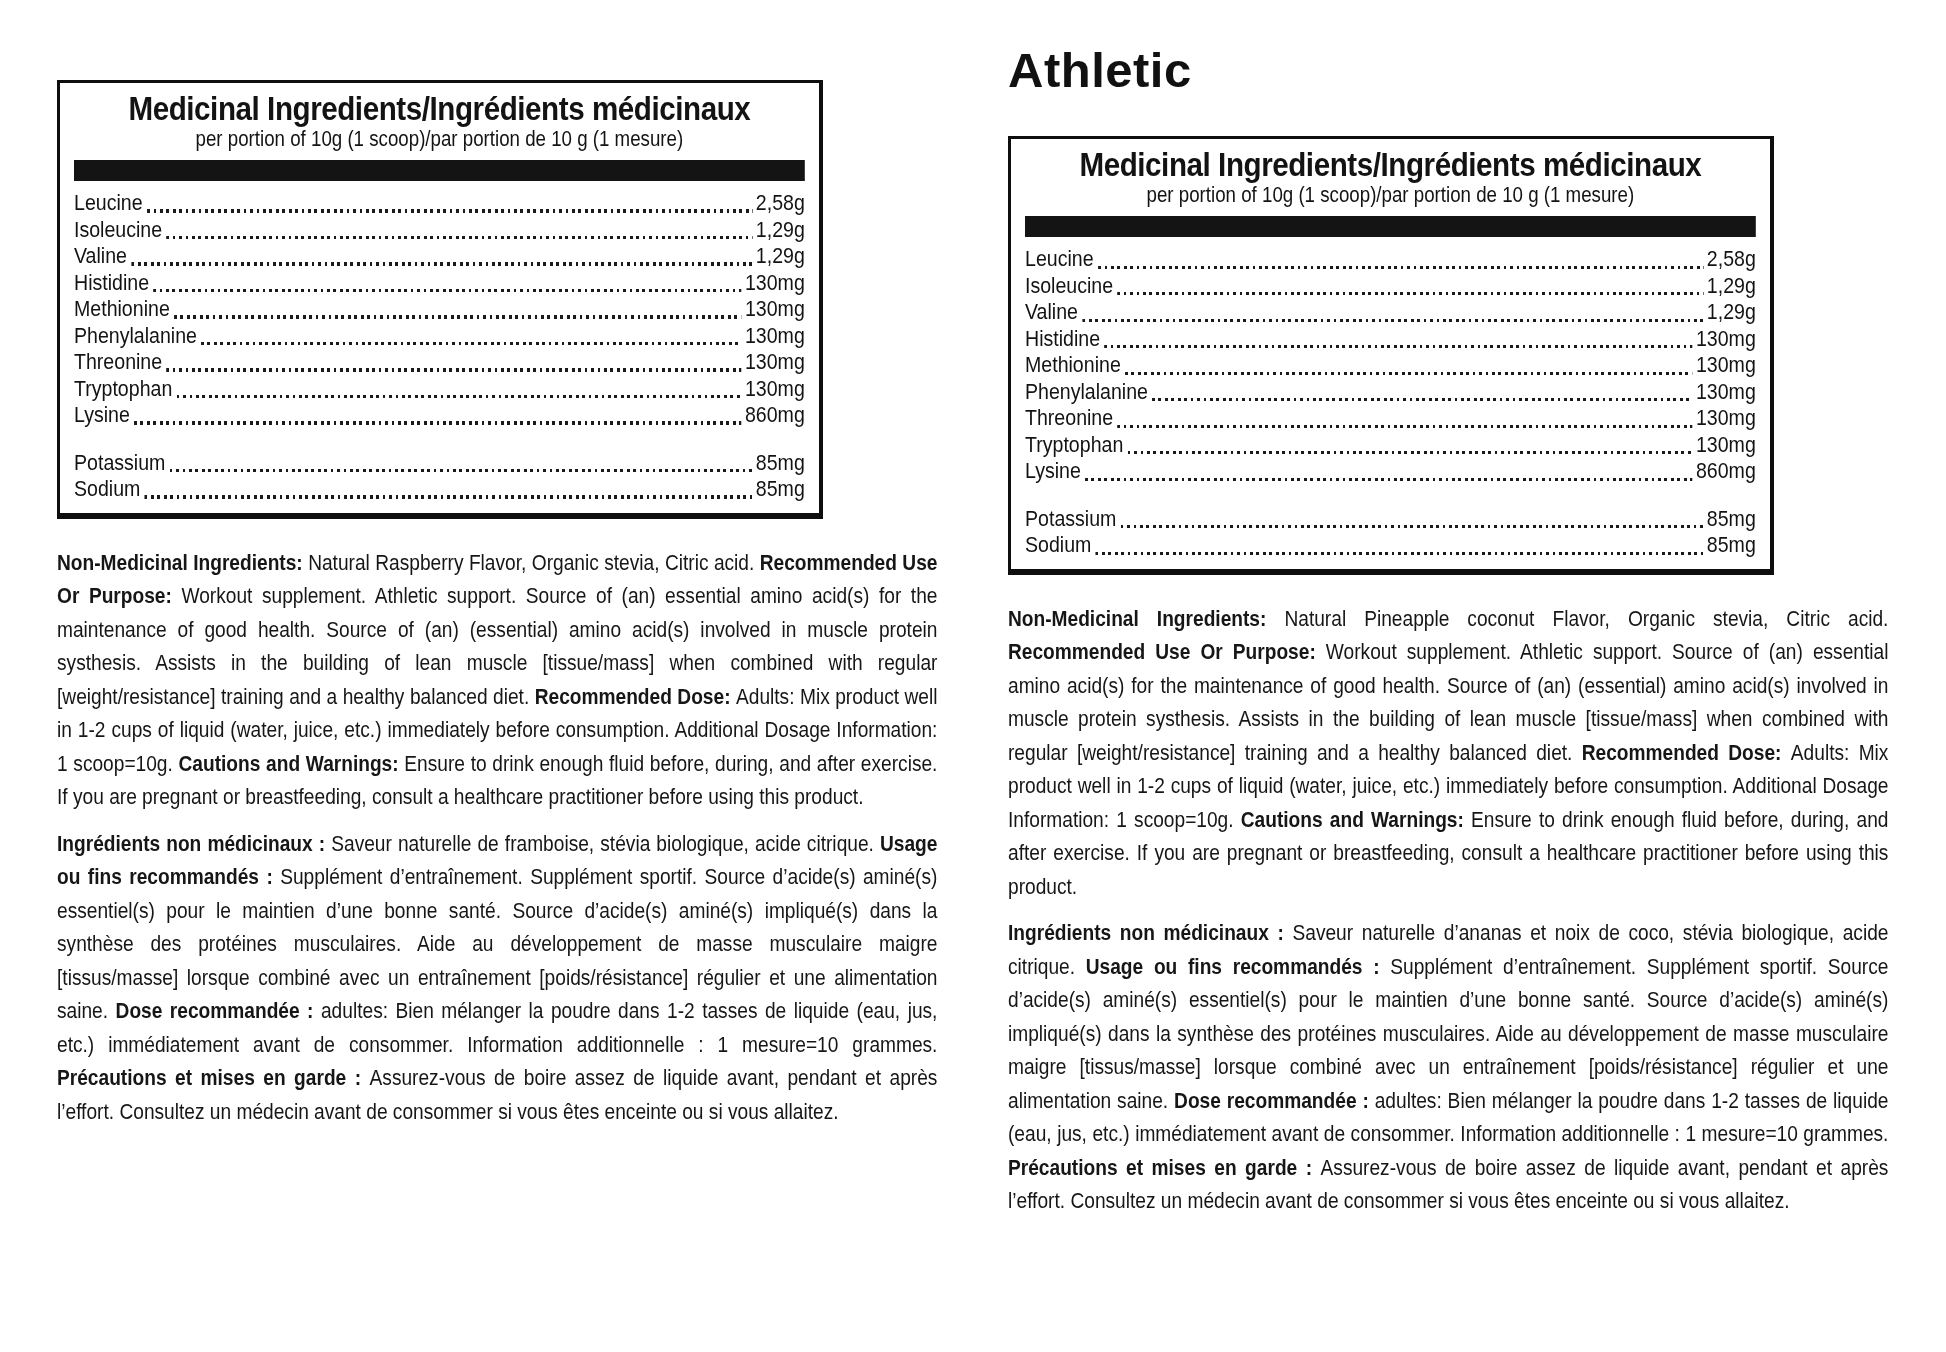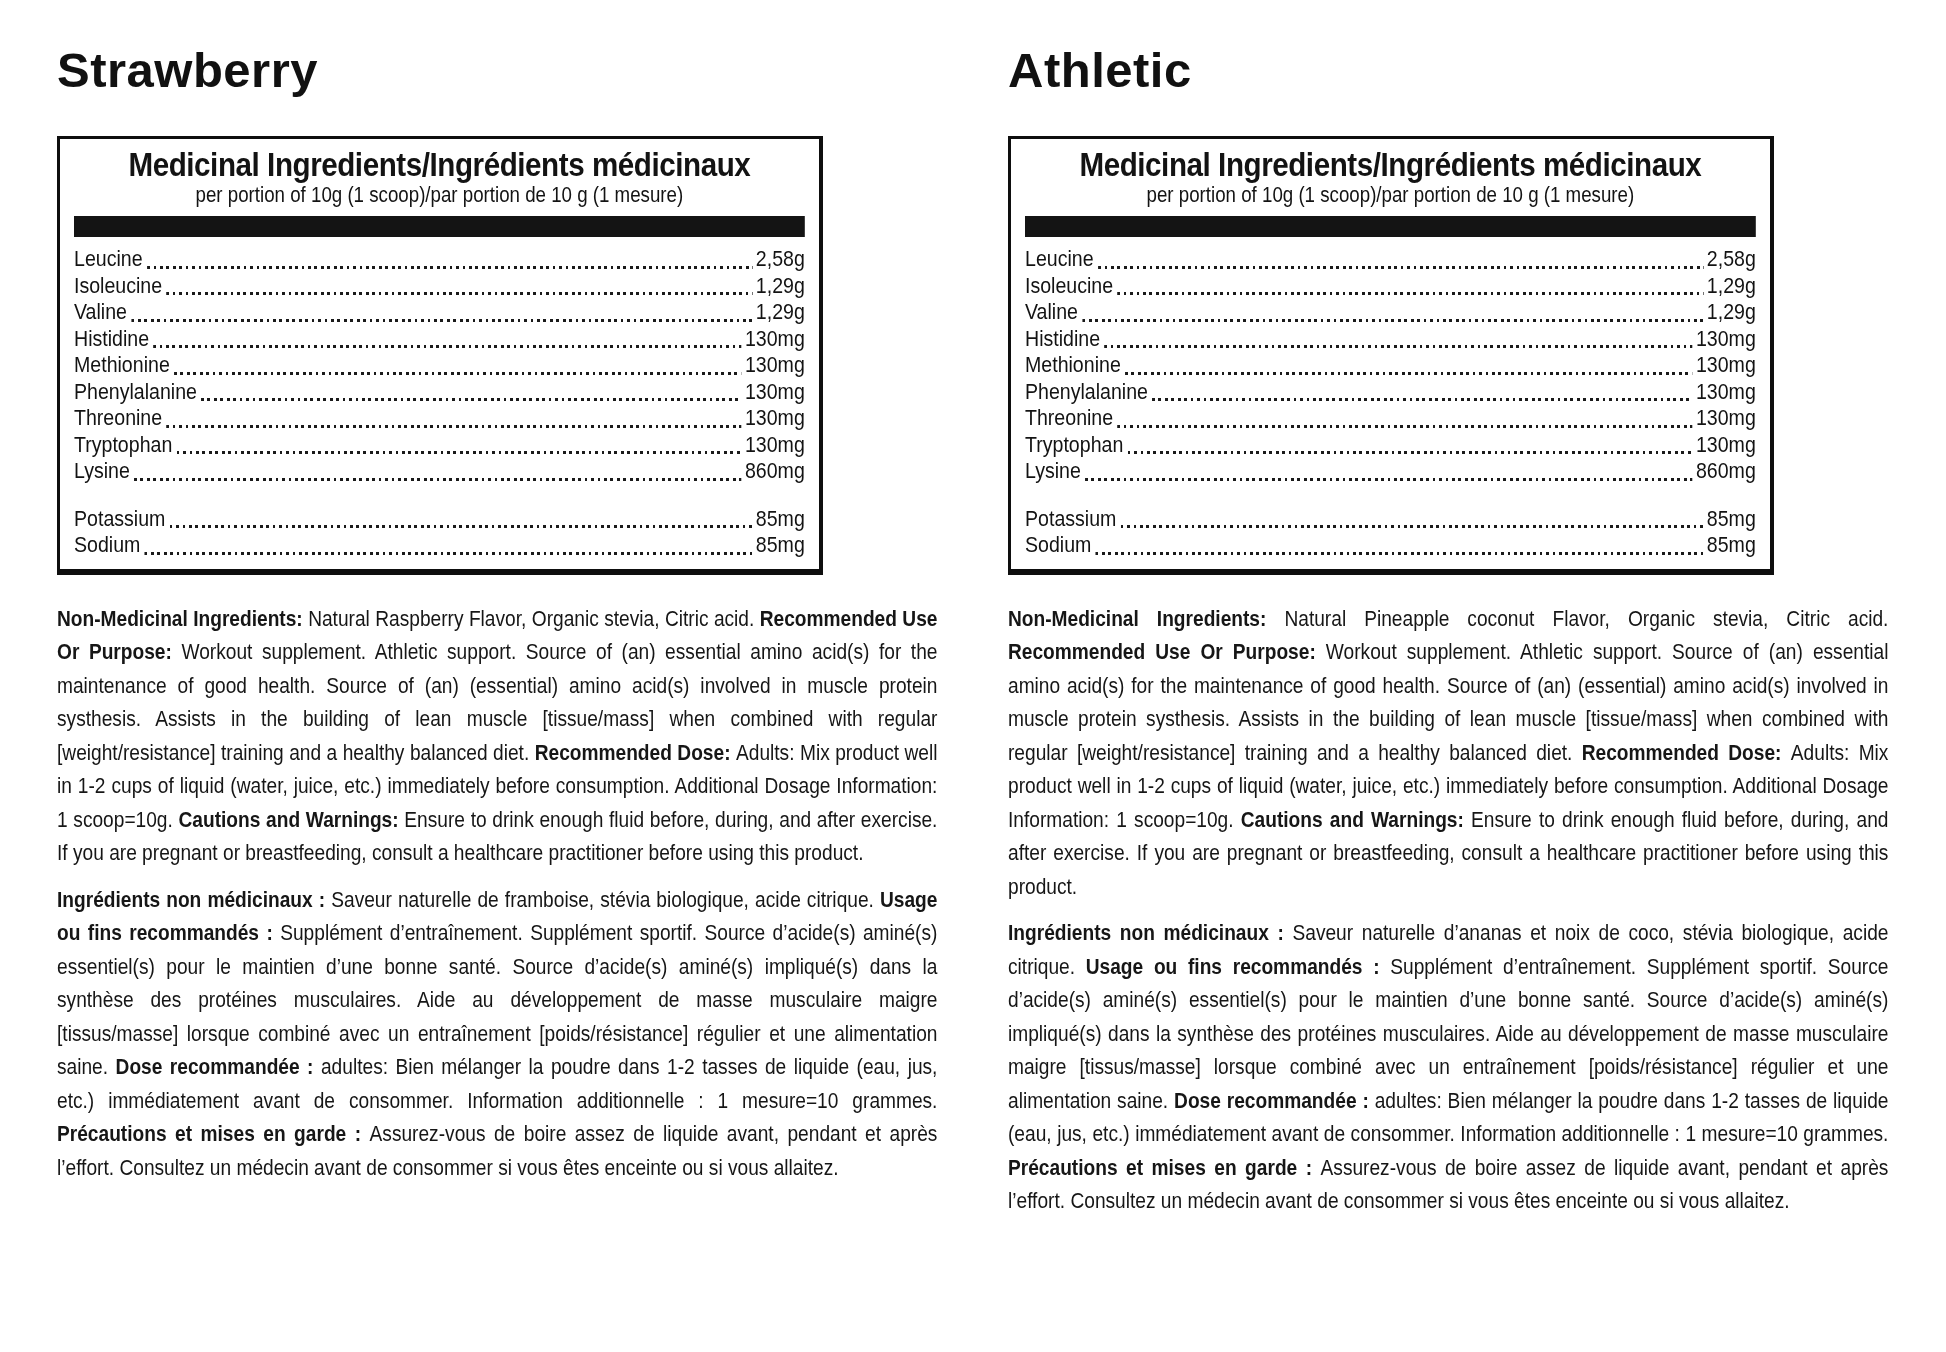--- a/index.html
+++ b/index.html
@@ -86,21 +86,20 @@
   }
   .para.fr { margin-top: 13px; }
   .para b { font-weight: bold; }
 </style>
 </head>
 <body>
 
 <div class="sheet">
 
   <section class="col col-left">
-    <h1 class="flavor-title">Strawberry</h1>
 
     <div class="panel">
       <div class="panel-inner cond">
         <div class="panel-title">Medicinal Ingredients/Ingrédients médicinaux</div>
         <div class="panel-subtitle">per portion of 10g (1 scoop)/par portion de 10 g (1 mesure)</div>
         <div class="bar"></div>
 
         <div>
 
             <div class="row">

